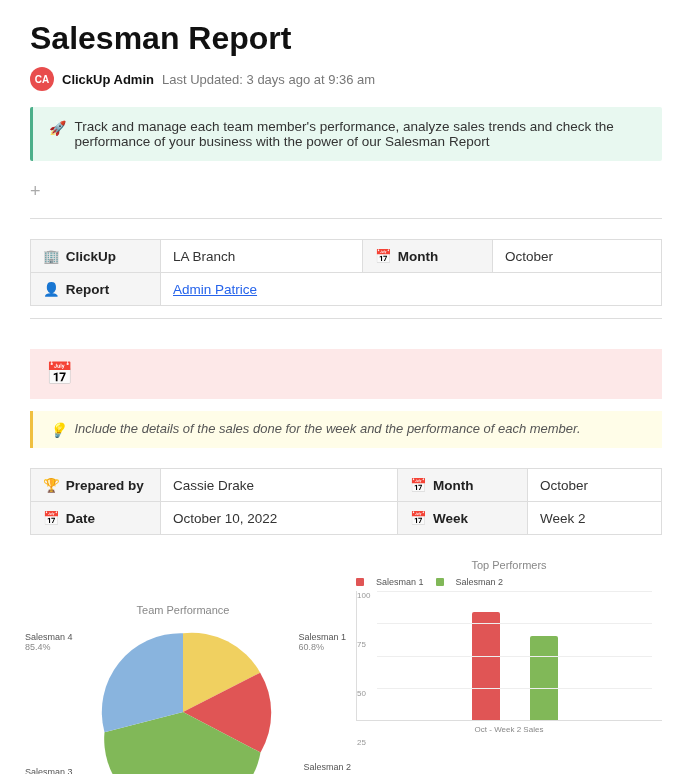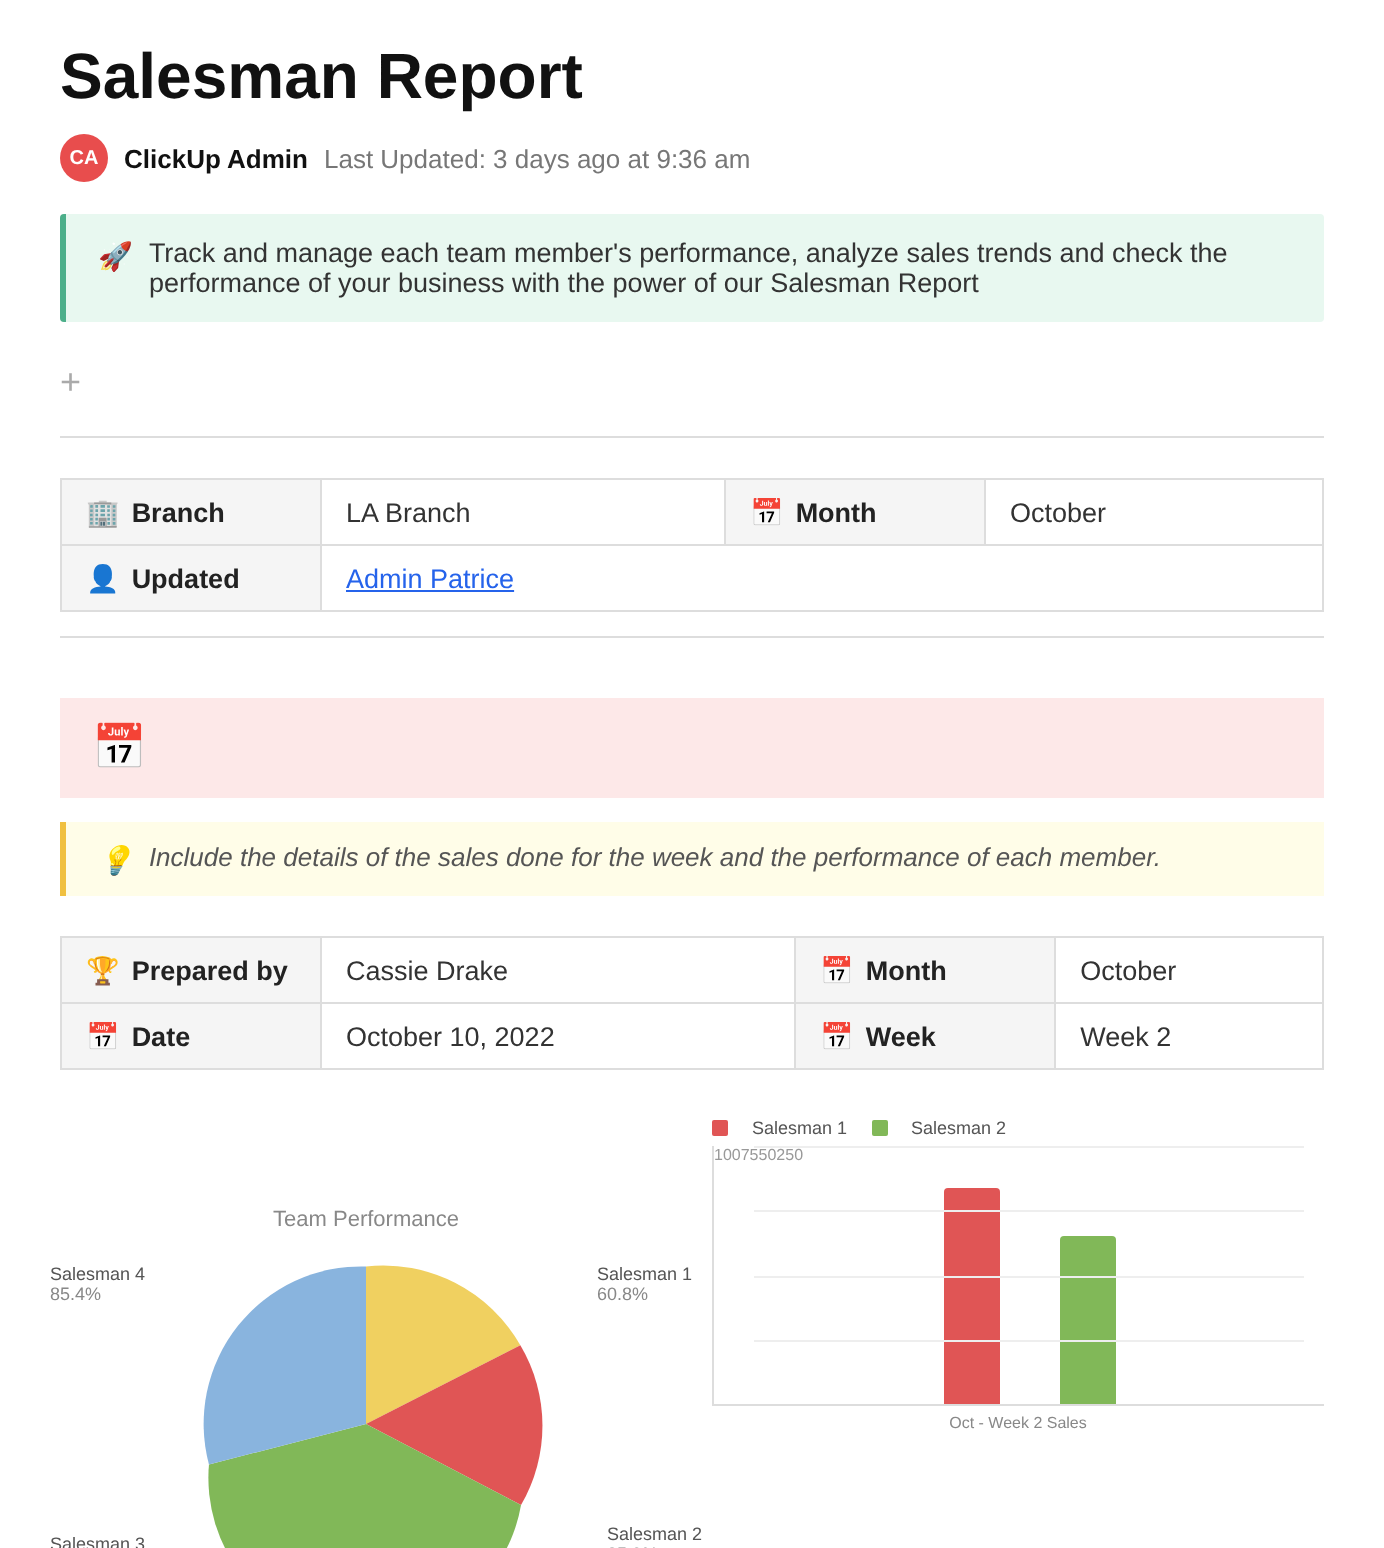--- a/index.html
+++ b/index.html
@@ -232,25 +232,26 @@
       border-radius: 1px;
       display: inline-block;
     }
 
     .y-labels {
       position: absolute;
       left: 0;
       top: 0;
       height: 100%;
       display: flex;
-      flex-direction: row;
+      flex-direction: column;
       justify-content: space-between;
       padding-bottom: 0;
       font-size: 8px;
       color: #999;
+      gap: 40px;
     }
 
     .y-gridlines {
       position: absolute;
       left: 20px;
       right: 10px;
       top: 0;
       bottom: 0;
     }
 
@@ -282,37 +283,37 @@
 </div>
 
 <hr class="divider">
 
 <table class="info-table">
   <tbody>
       <tr>
     <td class="label-td">
       <div class="label-inner">
         <span>🏢</span>
-        <strong>Branch</strong>
+        <strong>ClickUp</strong>
       </div>
     </td>
     <td class="value-cell">LA Branch</td>
     <td class="label-td">
       <div class="label-inner">
         <span>📅</span>
         <strong>Month</strong>
       </div>
     </td>
     <td class="value-cell">October</td>
   </tr>
   <tr>
     <td class="label-td">
       <div class="label-inner">
         <span>👤</span>
-        <strong>Updated</strong>
+        <strong>Report</strong>
       </div>
     </td>
     <td colspan="3" class="value-cell">
       <span class="manager-link">Admin Patrice</span>
     </td>
   </tr>
 </tbody>
   </table>
 
 <hr class="divider">
@@ -380,20 +381,21 @@
       </svg>
 
       <div style="position:absolute;top:10px;right:-10px;font-size:9px;color:#555;">Salesman 1<br><span style="color:#888">60.8%</span></div>
       <div style="position:absolute;bottom:20px;right:-15px;font-size:9px;color:#555;">Salesman 2<br><span style="color:#888">25.9%</span></div>
       <div style="position:absolute;bottom:15px;left:-5px;font-size:9px;color:#555;">Salesman 3<br><span style="color:#888">19.5%</span></div>
       <div style="position:absolute;top:10px;left:-5px;font-size:9px;color:#555;">Salesman 4<br><span style="color:#888">85.4%</span></div>
     </div>
   </div>
 
   <div class="bar-container">
+    <div class="chart-title">Top Performers</div>
 
     <div class="bar-legend">
       <span class="legend-dot" style="background:#e05555;"></span>
       <span>Salesman 1</span>
       <span class="legend-dot" style="background:#81b858;"></span>
       <span>Salesman 2</span>
     </div>
 
     <div style="position:relative;">
       <div class="bar-chart-wrapper">

